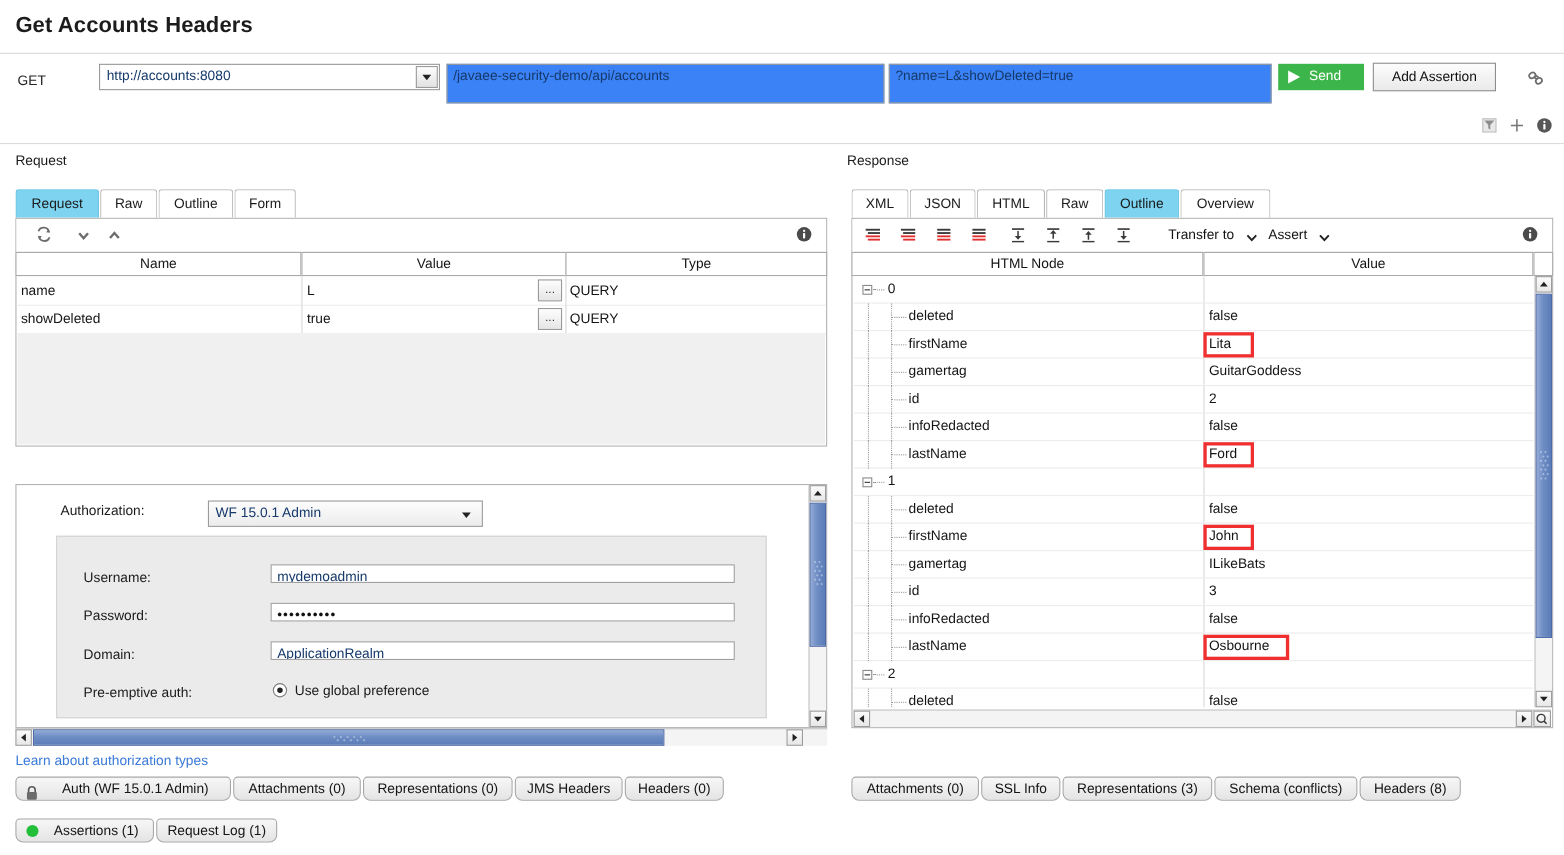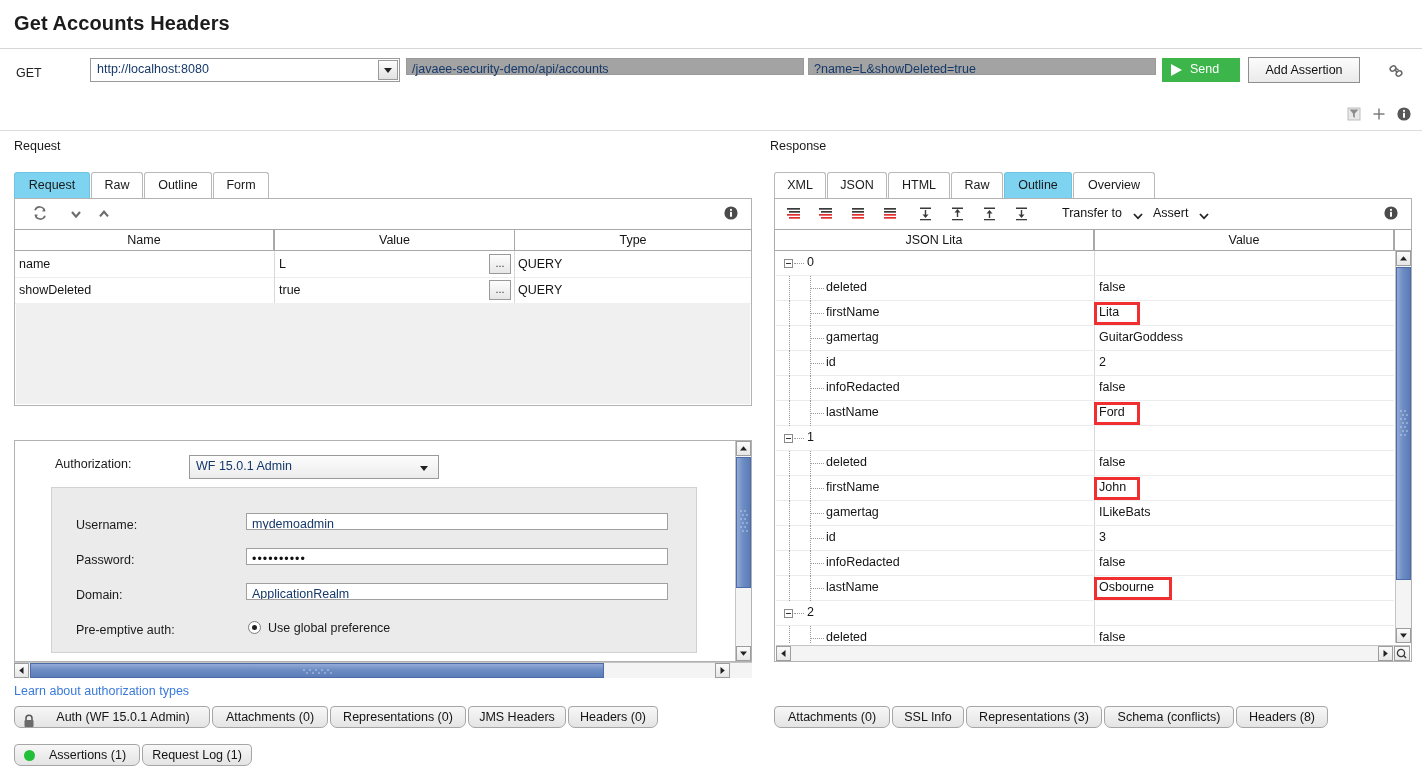--- a/index.html
+++ b/index.html
@@ -17,21 +17,21 @@
 
   
   .reqbar{position:absolute;left:0;top:49px;width:1422px;height:52px;background:#fff;}
   .method{position:absolute;left:16px;top:17px;font-size:12.5px;color:#222;}
   .combo{position:absolute;left:90px;top:9px;width:310px;height:24px;border:1px solid #9a9a9a;background:#fff;box-sizing:border-box;}
   .combo .txt{position:absolute;left:6px;top:3px;font-size:12.5px;color:#15396b;}
   .combo .arrowbtn{position:absolute;right:1px;top:1px;width:20px;height:20px;
     background:linear-gradient(#fdfdfd,#e2e2e2);border:1px solid #9a9a9a;box-sizing:border-box;}
   .caret-dn{position:absolute;left:50%;top:50%;margin-left:-4px;margin-top:-2px;
     width:0;height:0;border-left:4px solid transparent;border-right:4px solid transparent;border-top:5px solid #222;}
-  .fld{position:absolute;top:9px;height:17px;border:1px solid #9a9a9a;background:#a3a3a3;box-sizing:border-box;padding-left:21px;}
+  .fld{position:absolute;top:9px;height:36px;border:1px solid #9a9a9a;background:#3b82f6;box-sizing:border-box;padding-left:21px;}
   .fld .txt{position:absolute;left:5px;top:3px;font-size:12.5px;color:#15396b;white-space:nowrap;}
   #path{left:406px;width:398px;}
   #query{left:808px;width:348px;}
   .sendbtn{position:absolute;left:1162px;top:9px;width:78px;height:24px;background:#3cb54a;border:0;
     box-sizing:border-box;cursor:pointer;}
   .sendbtn .tri{position:absolute;left:9px;top:6px;width:0;height:0;
     border-top:6px solid transparent;border-bottom:6px solid transparent;border-left:11px solid #fff;}
   .sendbtn .lbl{position:absolute;left:28px;top:4px;font-size:12.5px;color:#fff;}
   .addassert{position:absolute;left:1248px;top:8px;width:112px;height:26px;
     background:linear-gradient(#fcfcfc,#eaeaea);border:1px solid #8e8e8e;box-sizing:border-box;cursor:pointer;
@@ -111,21 +111,21 @@
 
 <div class="app">
 
   <div class="title">Get Accounts Headers</div>
   <div class="hdr-rule"></div>
 
   <div class="reqbar">
     <div class="method">GET</div>
 
     <div class="combo">
-      <div class="txt">http://localhost:8080</div>
+      <div class="txt">http://accounts:8080</div>
       <div class="arrowbtn">
         <span class="caret-dn"></span>
       </div>
     </div>
 
     <div class="fld" id="path">
       <div class="txt">/javaee-security-demo/api/accounts</div>
     </div>
 
     <div class="fld" id="query">
@@ -446,21 +446,21 @@
       <span style="position:absolute;right:12px;top:6px;">
         <svg class="icn" width="16" height="16" viewBox="0 0 16 16">
           <circle cx="8" cy="8" r="6.6" fill="#4b4b4b"></circle>
           <circle cx="8" cy="4.9" r="1.05" fill="#fff"></circle>
           <rect x="7" y="6.8" width="2" height="5" rx="0.6" fill="#fff"></rect>
         </svg>
       </span>
     </div>
 
     <div style="position:absolute;left:0;top:30px;right:0;height:22px;">
-      <div class="th" style="position:absolute;left:-1px;width:320px;">JSON Lita</div>
+      <div class="th" style="position:absolute;left:-1px;width:320px;">HTML Node</div>
       <div class="th" style="position:absolute;left:319px;right:17px;">Value</div>
       <div class="th" style="position:absolute;right:-1px;width:18px;"></div>
     </div>
 
     <div id="treeView" style="position:absolute;left:1px;top:52px;right:17px;bottom:18px;overflow:hidden;background:#fff;">
       <div class="coldiv" style="left:318px;top:0;bottom:0;height:auto;"></div>
     <div class="treerow" style="top: 0px;">
           <div class="sep"></div>
           <div class="expander" style="left: 8px; top: 8px;">
             <span class="h"></span>

